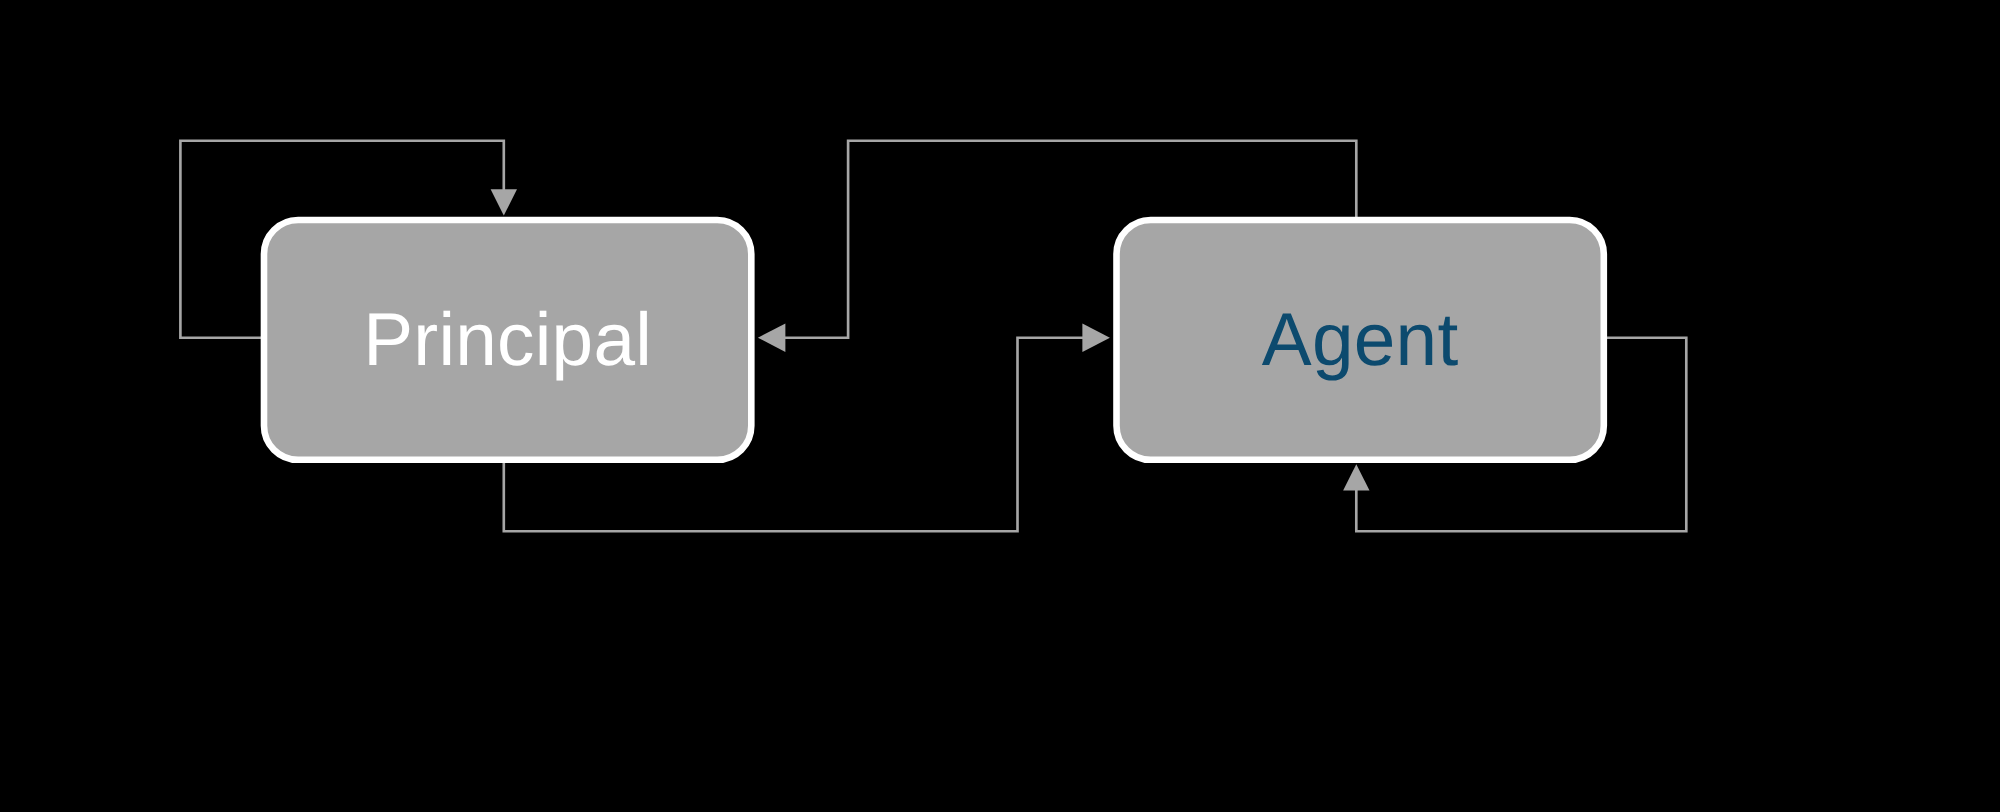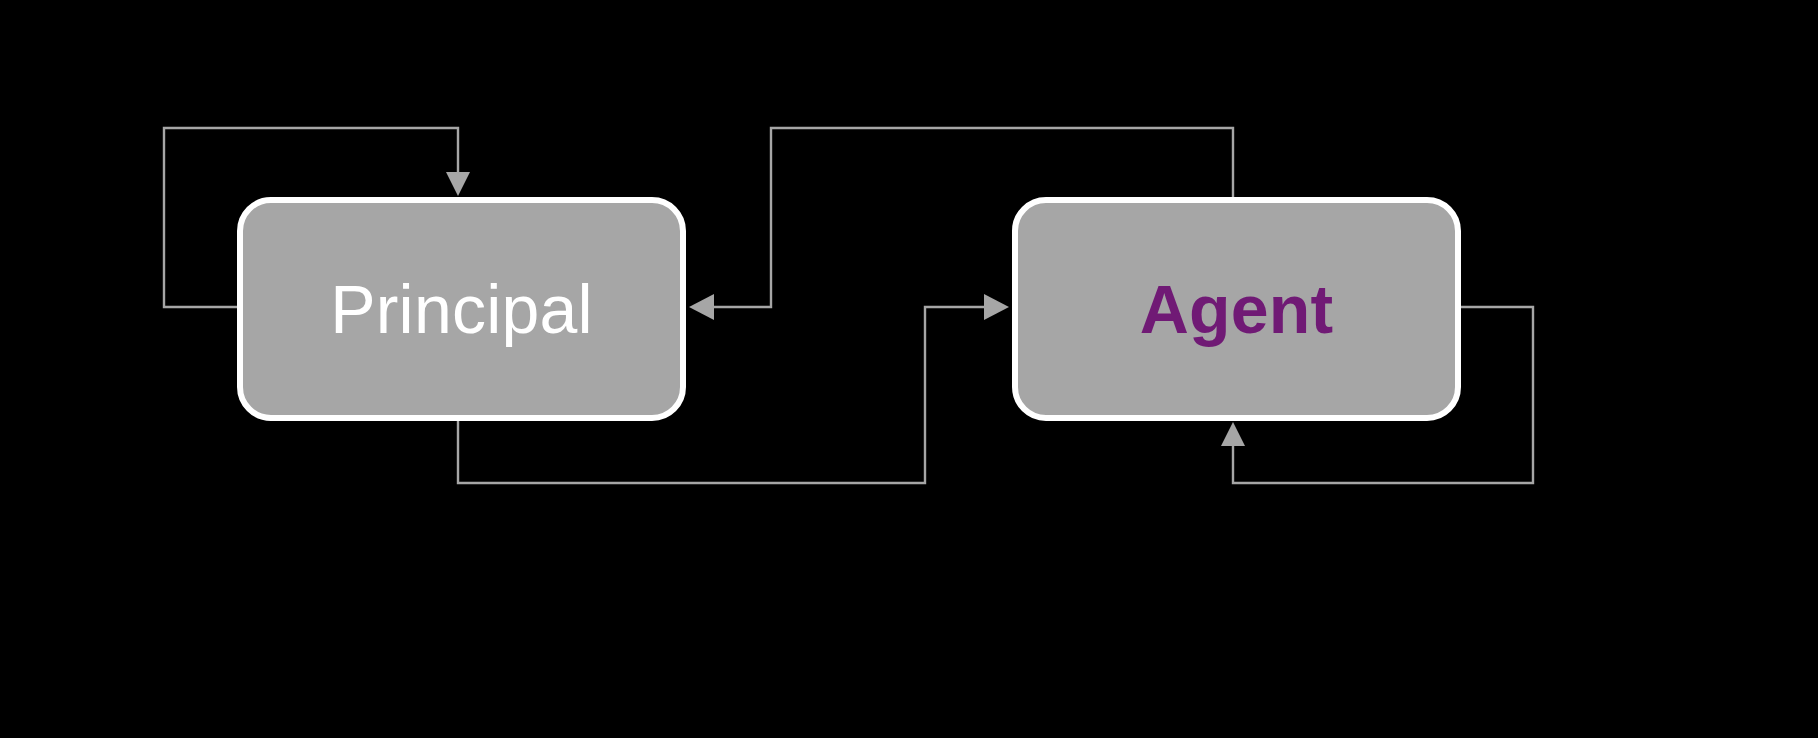--- a/index.html
+++ b/index.html
@@ -85,16 +85,16 @@
       <polyline points="1461,307 1533,307 1533,483 1233,483 1233,430" fill="none" stroke="#A6A6A6" stroke-width="2.4" stroke-linecap="square" stroke-linejoin="miter"></polyline>
       <polygon points="1221,446 1245,446 1233,422" fill="#A6A6A6"></polygon>
     </g>
   </svg>
 
   <div class="node" id="node-principal" style="left: 237px; top: 197px; width: 449px; height: 224px; background: rgb(166, 166, 166); border-color: rgb(255, 255, 255);">
     <span class="node-label" style="color: rgb(255, 255, 255);">Principal</span>
   </div>
 
   <div class="node" id="node-agent" style="left: 1012px; top: 197px; width: 449px; height: 224px; background: rgb(166, 166, 166); border-color: rgb(255, 255, 255);">
-    <span class="node-label" style="color: #701a75; font-weight: bold;">Agent</span>
+    <span class="node-label" style="color: #0c4a6e;">Agent</span>
   </div>
 
 </div>
 
 </body></html>

